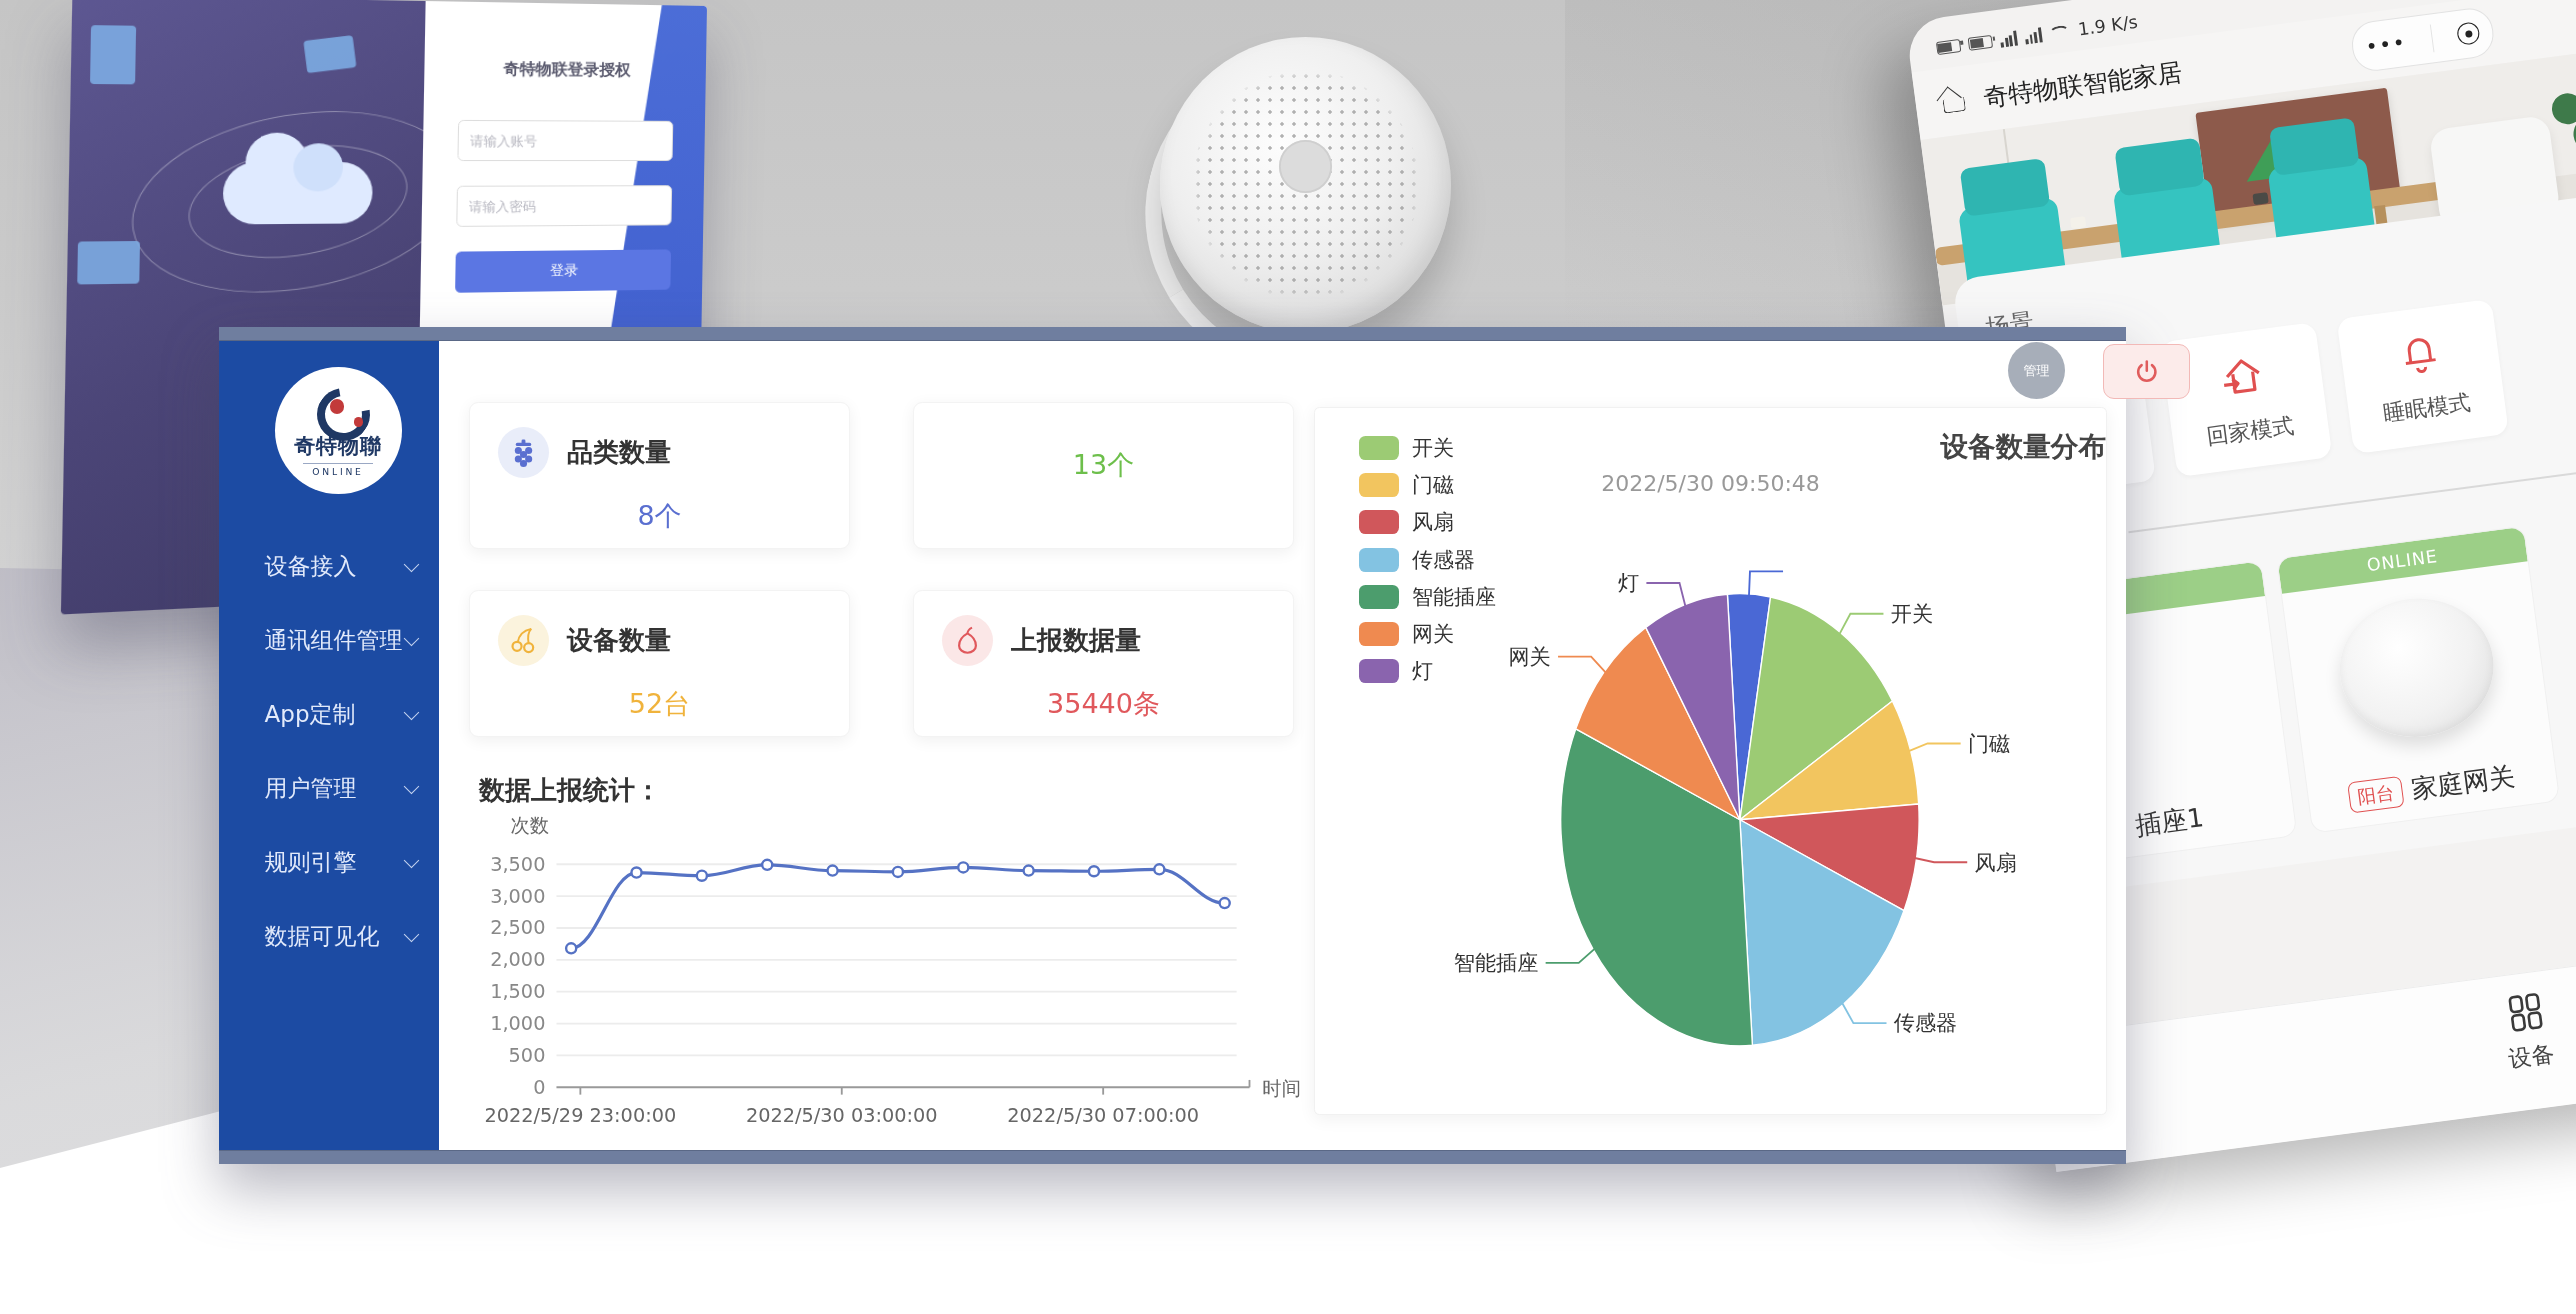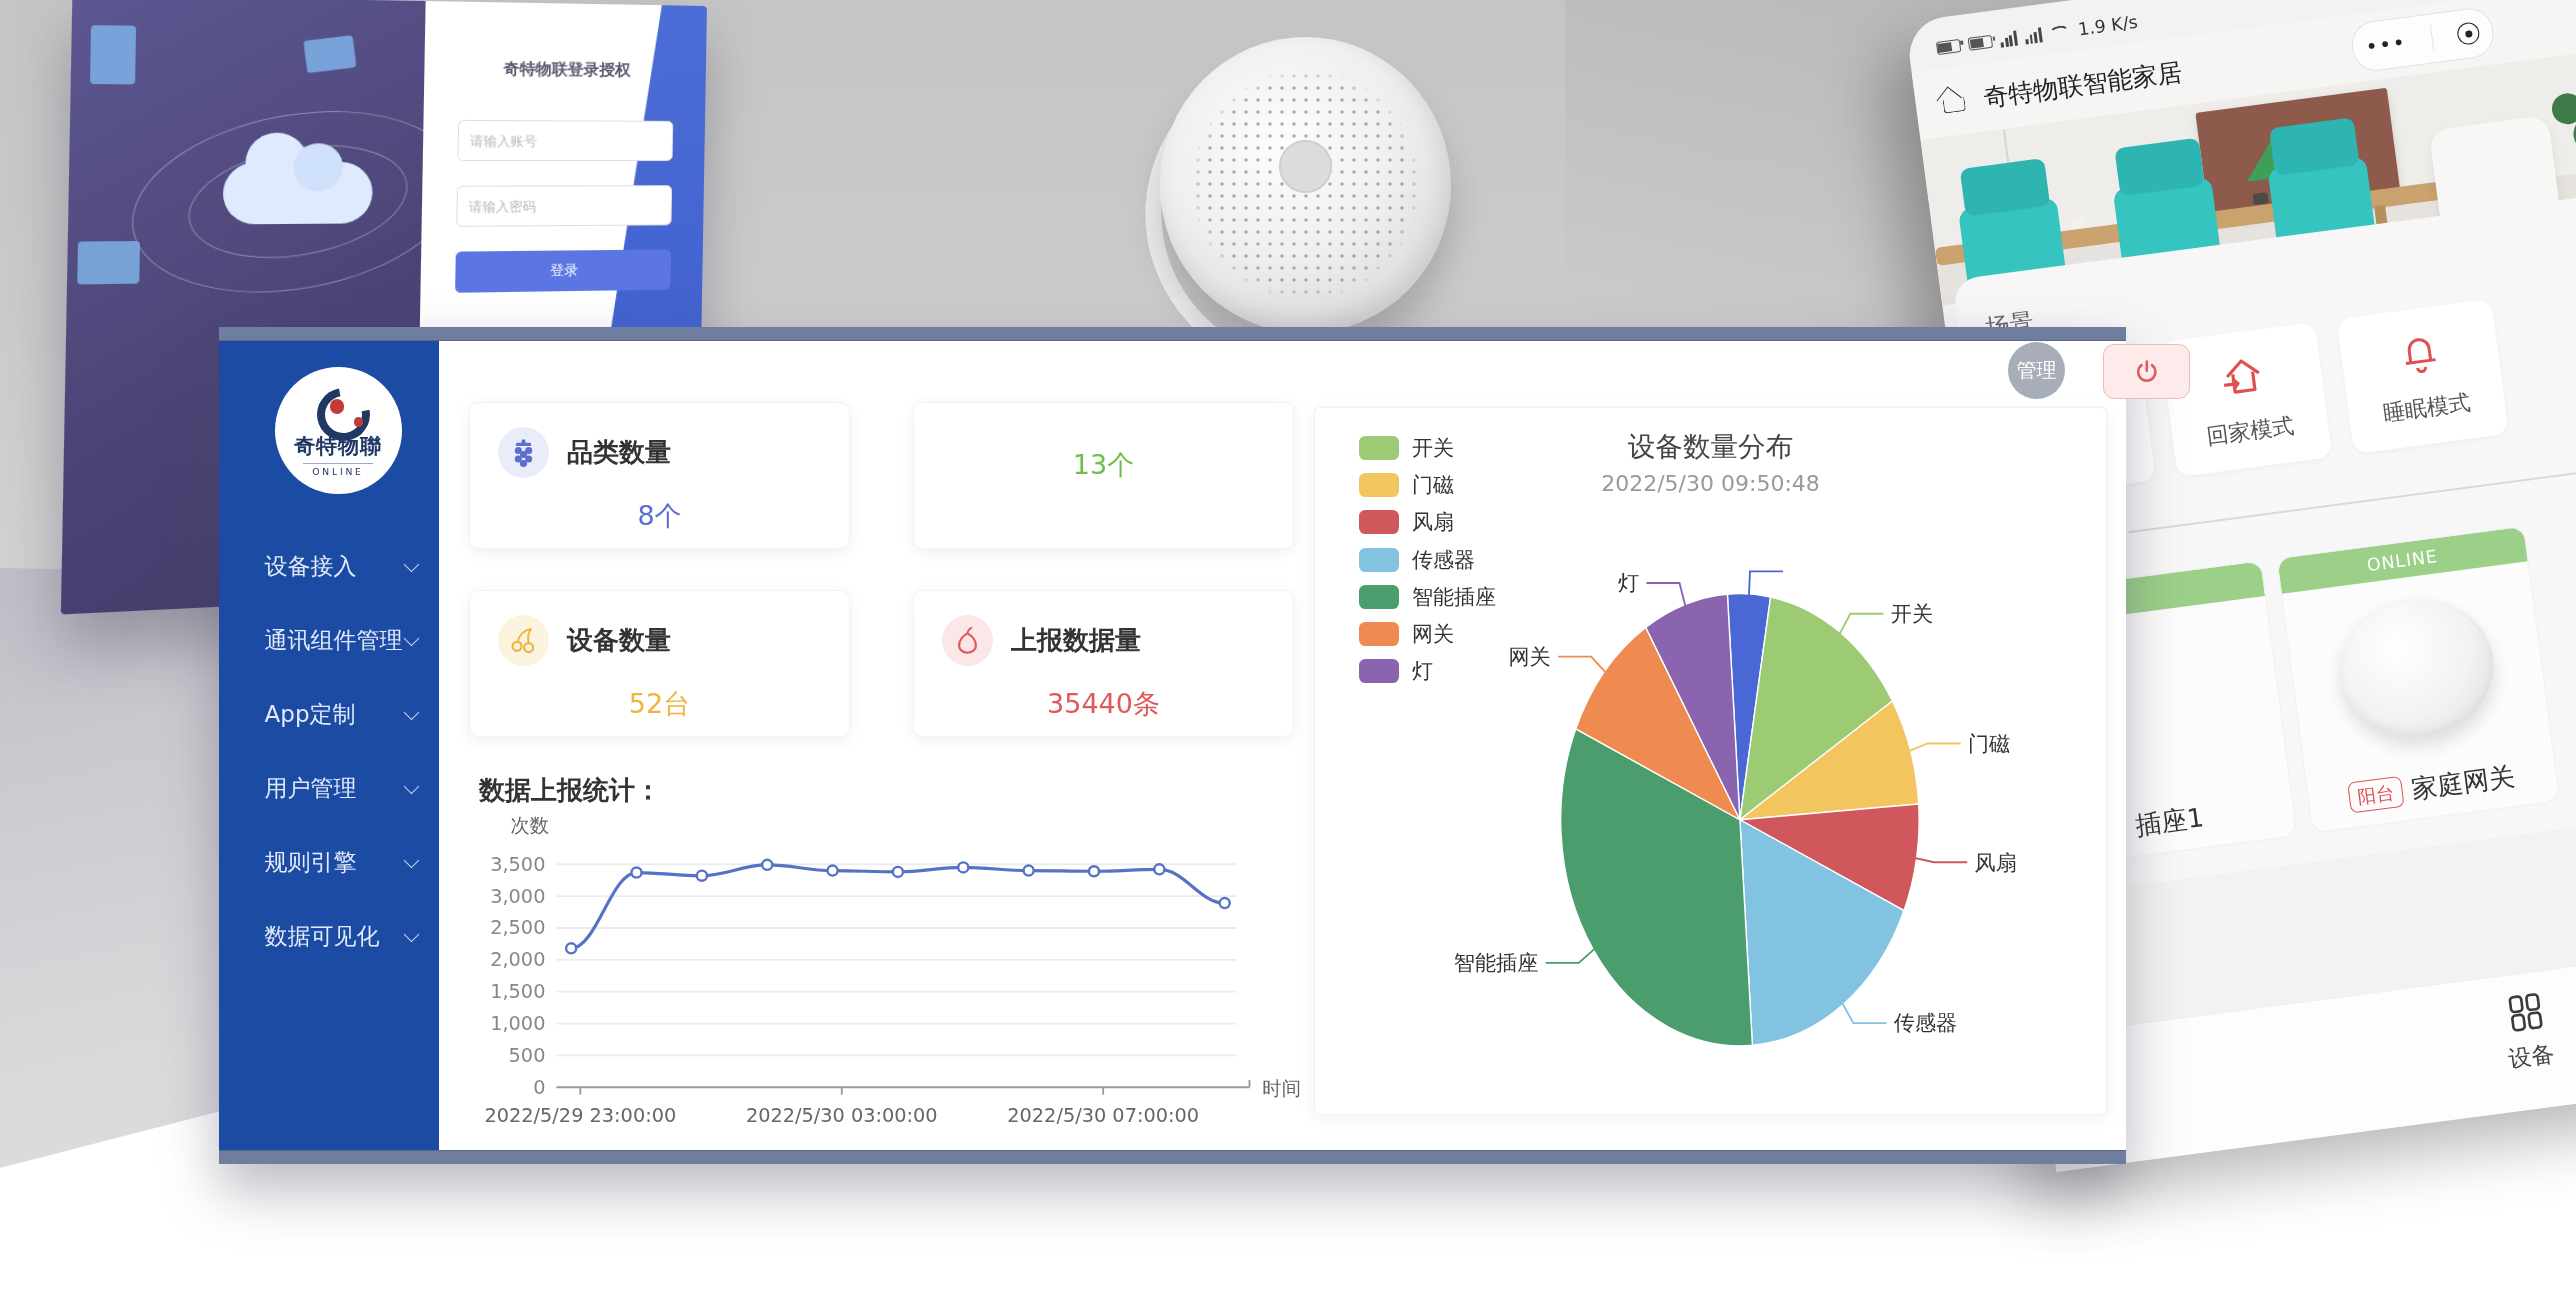--- a/index.html
+++ b/index.html
@@ -130,29 +130,29 @@
   .stats-grid{position:absolute;left:30px;top:61px;display:grid;grid-template-columns:381px 381px;grid-auto-rows:147px;column-gap:63px;row-gap:41px;}
   .stat-card{background:#fff;border:0.9px solid #f3f3f3;border-radius:9.2px;box-shadow:0 3.7px 14.7px rgba(0,0,0,.06);padding:24px 27.6px;box-sizing:border-box;}
   .stat-head{display:flex;align-items:center;gap:18.4px;}
   .stat-icon{width:51px;height:51px;border-radius:50%;display:flex;align-items:center;justify-content:center;}
   .stat-label{font-size:26px;font-weight:bold;color:#333;}
   .stat-value{text-align:center;font-size:27px;margin-top:20px;}
   .section-title{position:absolute;left:40px;top:432px;font-size:26px;font-weight:bold;color:#333;}
   #line-svg{position:absolute;left:9.2px;top:474px;}
   .pie-card{position:absolute;left:875px;top:66px;width:791px;height:706px;background:#fff;border:0.9px solid #f1f1f1;
     border-radius:5.5px;box-shadow:0 3.7px 16.5px rgba(0,0,0,.06);}
-  .pie-title{position:absolute;left:0;right:0;top:20px;text-align:center;font-size:27.6px;font-weight:normal;color:#444;}
+  .pie-title{position:absolute;left:0;right:0;top:20px;text-align:right;font-size:27.6px;font-weight:bold;color:#444;}
   .pie-sub{position:absolute;left:0;right:0;top:63px;text-align:center;font-size:22px;color:#999;}
   #pie-legend{position:absolute;left:44px;top:26px;display:flex;flex-direction:column;gap:9.2px;}
   .lg-row{display:flex;align-items:center;gap:13px;}
   .lg-swatch{width:40px;height:24px;border-radius:6.4px;}
   .lg-label{font-size:21px;color:#333;}
   
   .admin-badge{position:absolute;left:2008px;top:342px;width:57px;height:57px;border-radius:50%;background:#a7aeb9;
-    color:#fff;font-size:20px;display:flex;align-items:center;justify-content:center;z-index:6;cursor:pointer;text-align:center;}
+    color:#fff;font-size:13px;display:flex;align-items:center;justify-content:center;z-index:6;cursor:pointer;text-align:center;}
   .power-btn{position:absolute;left:2103px;top:344px;width:85px;height:53px;border-radius:11px;background:#fcebea;
     border:1.8px solid #f2b9b7;display:flex;align-items:center;justify-content:center;z-index:6;cursor:pointer;}
   svg text{font-family:"DejaVu Sans","Liberation Sans",sans-serif;}
 </style>
 </head>
 <body>
 
 <div class="stage">
   <div class="bg-base"></div>
   <div class="bg-right-shade"></div>

